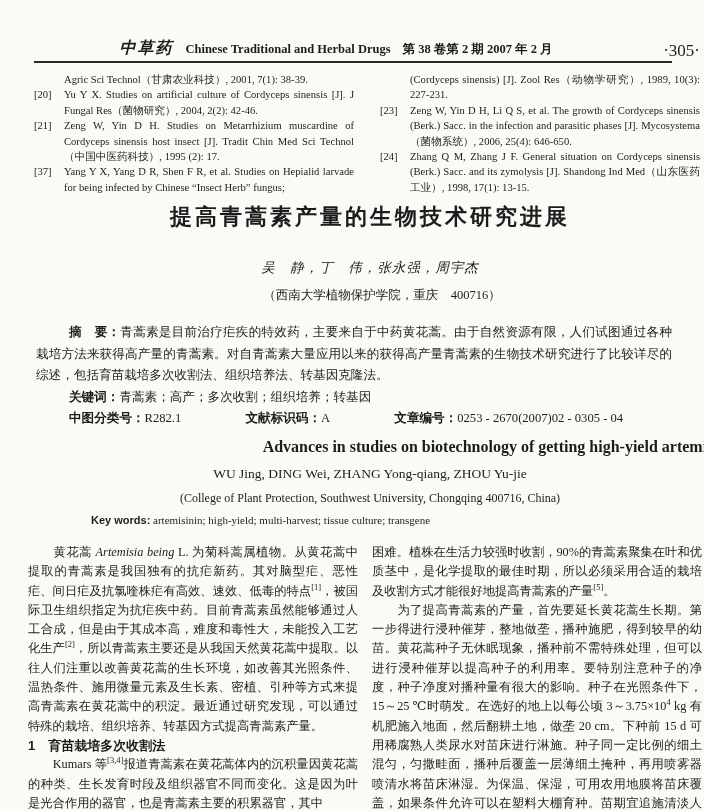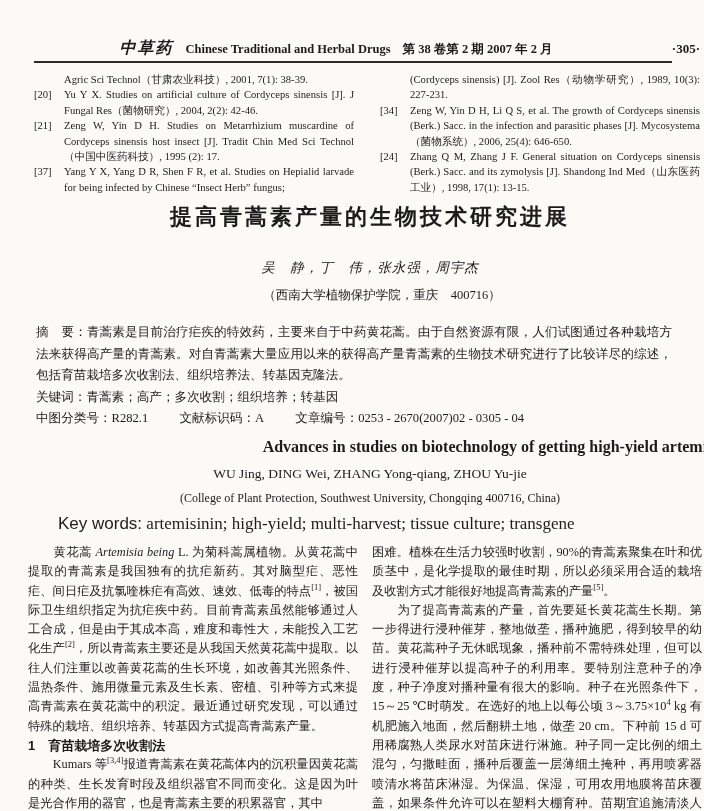--- a/index.html
+++ b/index.html
@@ -7,46 +7,46 @@
     position:relative;width:704px;height:811px;margin:0 auto;
     background:#fbfaf7;color:#1c1c1c;overflow:hidden;
     font-family:"Liberation Serif","DejaVu Serif",serif;
     padding-left:36px;
   }
   
   .header{position:absolute;top:38px;left:36px;width:600px;text-align:center;
     font-weight:bold;font-size:12.5px;white-space:nowrap;}
   .jzh{font-style:italic;font-size:16px;margin-right:12px;letter-spacing:2px;}
   .jen{margin-right:12px;}
-  .pageno{position:absolute;top:41px;right:40px;font-weight:bold;font-size:13px;}
+  .pageno{position:absolute;top:41px;right:40px;font-weight:normal;font-size:17px;}
   .rule{position:absolute;top:61px;left:34px;width:638px;border-top:2px solid #2a2a2a;height:0;}
   
   .refs{position:absolute;top:72px;left:34px;width:666px;display:flex;gap:26px;
     font-size:10.6px;line-height:15.4px;}
   .refcol{flex:1;text-align:justify;}
   .ref{position:relative;padding-left:30px;}
   .reflabel{position:absolute;left:0;top:0;}
   
   .title{position:absolute;top:202px;left:0;width:100%;text-align:center;margin:0;
     font-family:"Liberation Sans","DejaVu Sans",sans-serif;
     font-weight:bold;font-size:22px;letter-spacing:3px;}
   .authors{position:absolute;top:259px;left:0;width:100%;text-align:center;
     font-size:13.5px;font-style:italic;letter-spacing:1px;}
   .affil{position:absolute;top:287px;left:12px;width:100%;text-align:center;font-size:12.5px;}
   
   .absblock{position:absolute;top:322px;left:36px;width:636px;
     font-size:12.6px;line-height:21.5px;text-align:justify;}
-  .blabel{font-weight:normal;font-family:"Liberation Sans","DejaVu Sans",sans-serif;}
+  .blabel{font-weight:bold;font-family:"Liberation Sans","DejaVu Sans",sans-serif;margin-left:33px;}
   .clcrow .grp{margin-right:28px;}
   
   .entitle{position:absolute;top:438px;left:0;width:100%;text-align:right;margin:0;
     font-weight:bold;font-size:16px;}
   .enauthors{position:absolute;top:466px;left:0;width:100%;text-align:center;font-size:13.5px;}
   .enaffil{position:absolute;top:491px;left:0;width:100%;text-align:center;font-size:12px;}
-  .enkw{position:absolute;top:514px;left:58px;font-size:17px;}
+  .enkw{position:absolute;top:514px;left:58px;font-size:11px;}
   
   .bodycols{position:absolute;top:543px;left:28px;width:676px;display:flex;gap:14px;
     font-size:12.3px;line-height:19.3px;text-align:justify;}
   .col{width:330px;flex:none;}
   .p{margin:0;}
   .sec{margin:0;font-size:13px;font-weight:bold;line-height:19.3px;
     font-family:"Liberation Sans","DejaVu Sans",sans-serif;}
   sup{font-size:8.5px;line-height:0;vertical-align:super;}
   .lat{font-style:italic;}
 </style>
@@ -63,21 +63,21 @@
 
   <div class="refs">
     <div class="refcol">
       <div class="ref"><span class="reflabel"></span><span>Agric Sci Technol（甘肃农业科技）, 2001, 7(1): 38-39.</span></div>
       <div class="ref"><span class="reflabel">[20]</span><span>Yu Y X. Studies on artificial culture of Cordyceps sinensis [J]. J Fungal Res（菌物研究）, 2004, 2(2): 42-46.</span></div>
       <div class="ref"><span class="reflabel">[21]</span><span>Zeng W, Yin D H. Studies on Metarrhizium muscardine of Cordyceps sinensis host insect [J]. Tradit Chin Med Sci Technol（中国中医药科技）, 1995 (2): 17.</span></div>
       <div class="ref"><span class="reflabel">[37]</span><span>Yang Y X, Yang D R, Shen F R, et al. Studies on Hepialid larvade for being infected by Chinese “Insect Herb” fungus;</span></div>
     </div>
     <div class="refcol">
       <div class="ref"><span class="reflabel"></span><span>(Cordyceps sinensis) [J]. Zool Res（动物学研究）, 1989, 10(3): 227-231.</span></div>
-      <div class="ref"><span class="reflabel">[34]</span><span>Zeng W, Yin D H, Li Q S, et al. The growth of Cordyceps sinensis (Berk.) Sacc. in the infection and parasitic phases [J]. Mycosystema（菌物系统）, 2006, 25(4): 646-650.</span></div>
+      <div class="ref"><span class="reflabel">[23]</span><span>Zeng W, Yin D H, Li Q S, et al. The growth of Cordyceps sinensis (Berk.) Sacc. in the infection and parasitic phases [J]. Mycosystema（菌物系统）, 2006, 25(4): 646-650.</span></div>
       <div class="ref"><span class="reflabel">[24]</span><span>Zhang Q M, Zhang J F. General situation on Cordyceps sinensis (Berk.) Sacc. and its zymolysis [J]. Shandong Ind Med（山东医药工业）, 1998, 17(1): 13-15.</span></div>
     </div>
   </div>
 
   <h1 class="title">提高青蒿素产量的生物技术研究进展</h1>
   <div class="authors">吴　静，丁　伟，张永强，周宇杰</div>
   <div class="affil">（西南大学植物保护学院，重庆　400716）</div>
 
   <div class="absblock">
     <div><span class="blabel">摘　要：</span><span>青蒿素是目前治疗疟疾的特效药，主要来自于中药黄花蒿。由于自然资源有限，人们试图通过各种栽培方法来获得高产量的青蒿素。对自青蒿素大量应用以来的获得高产量青蒿素的生物技术研究进行了比较详尽的综述，包括育苗栽培多次收割法、组织培养法、转基因克隆法。</span></div>

